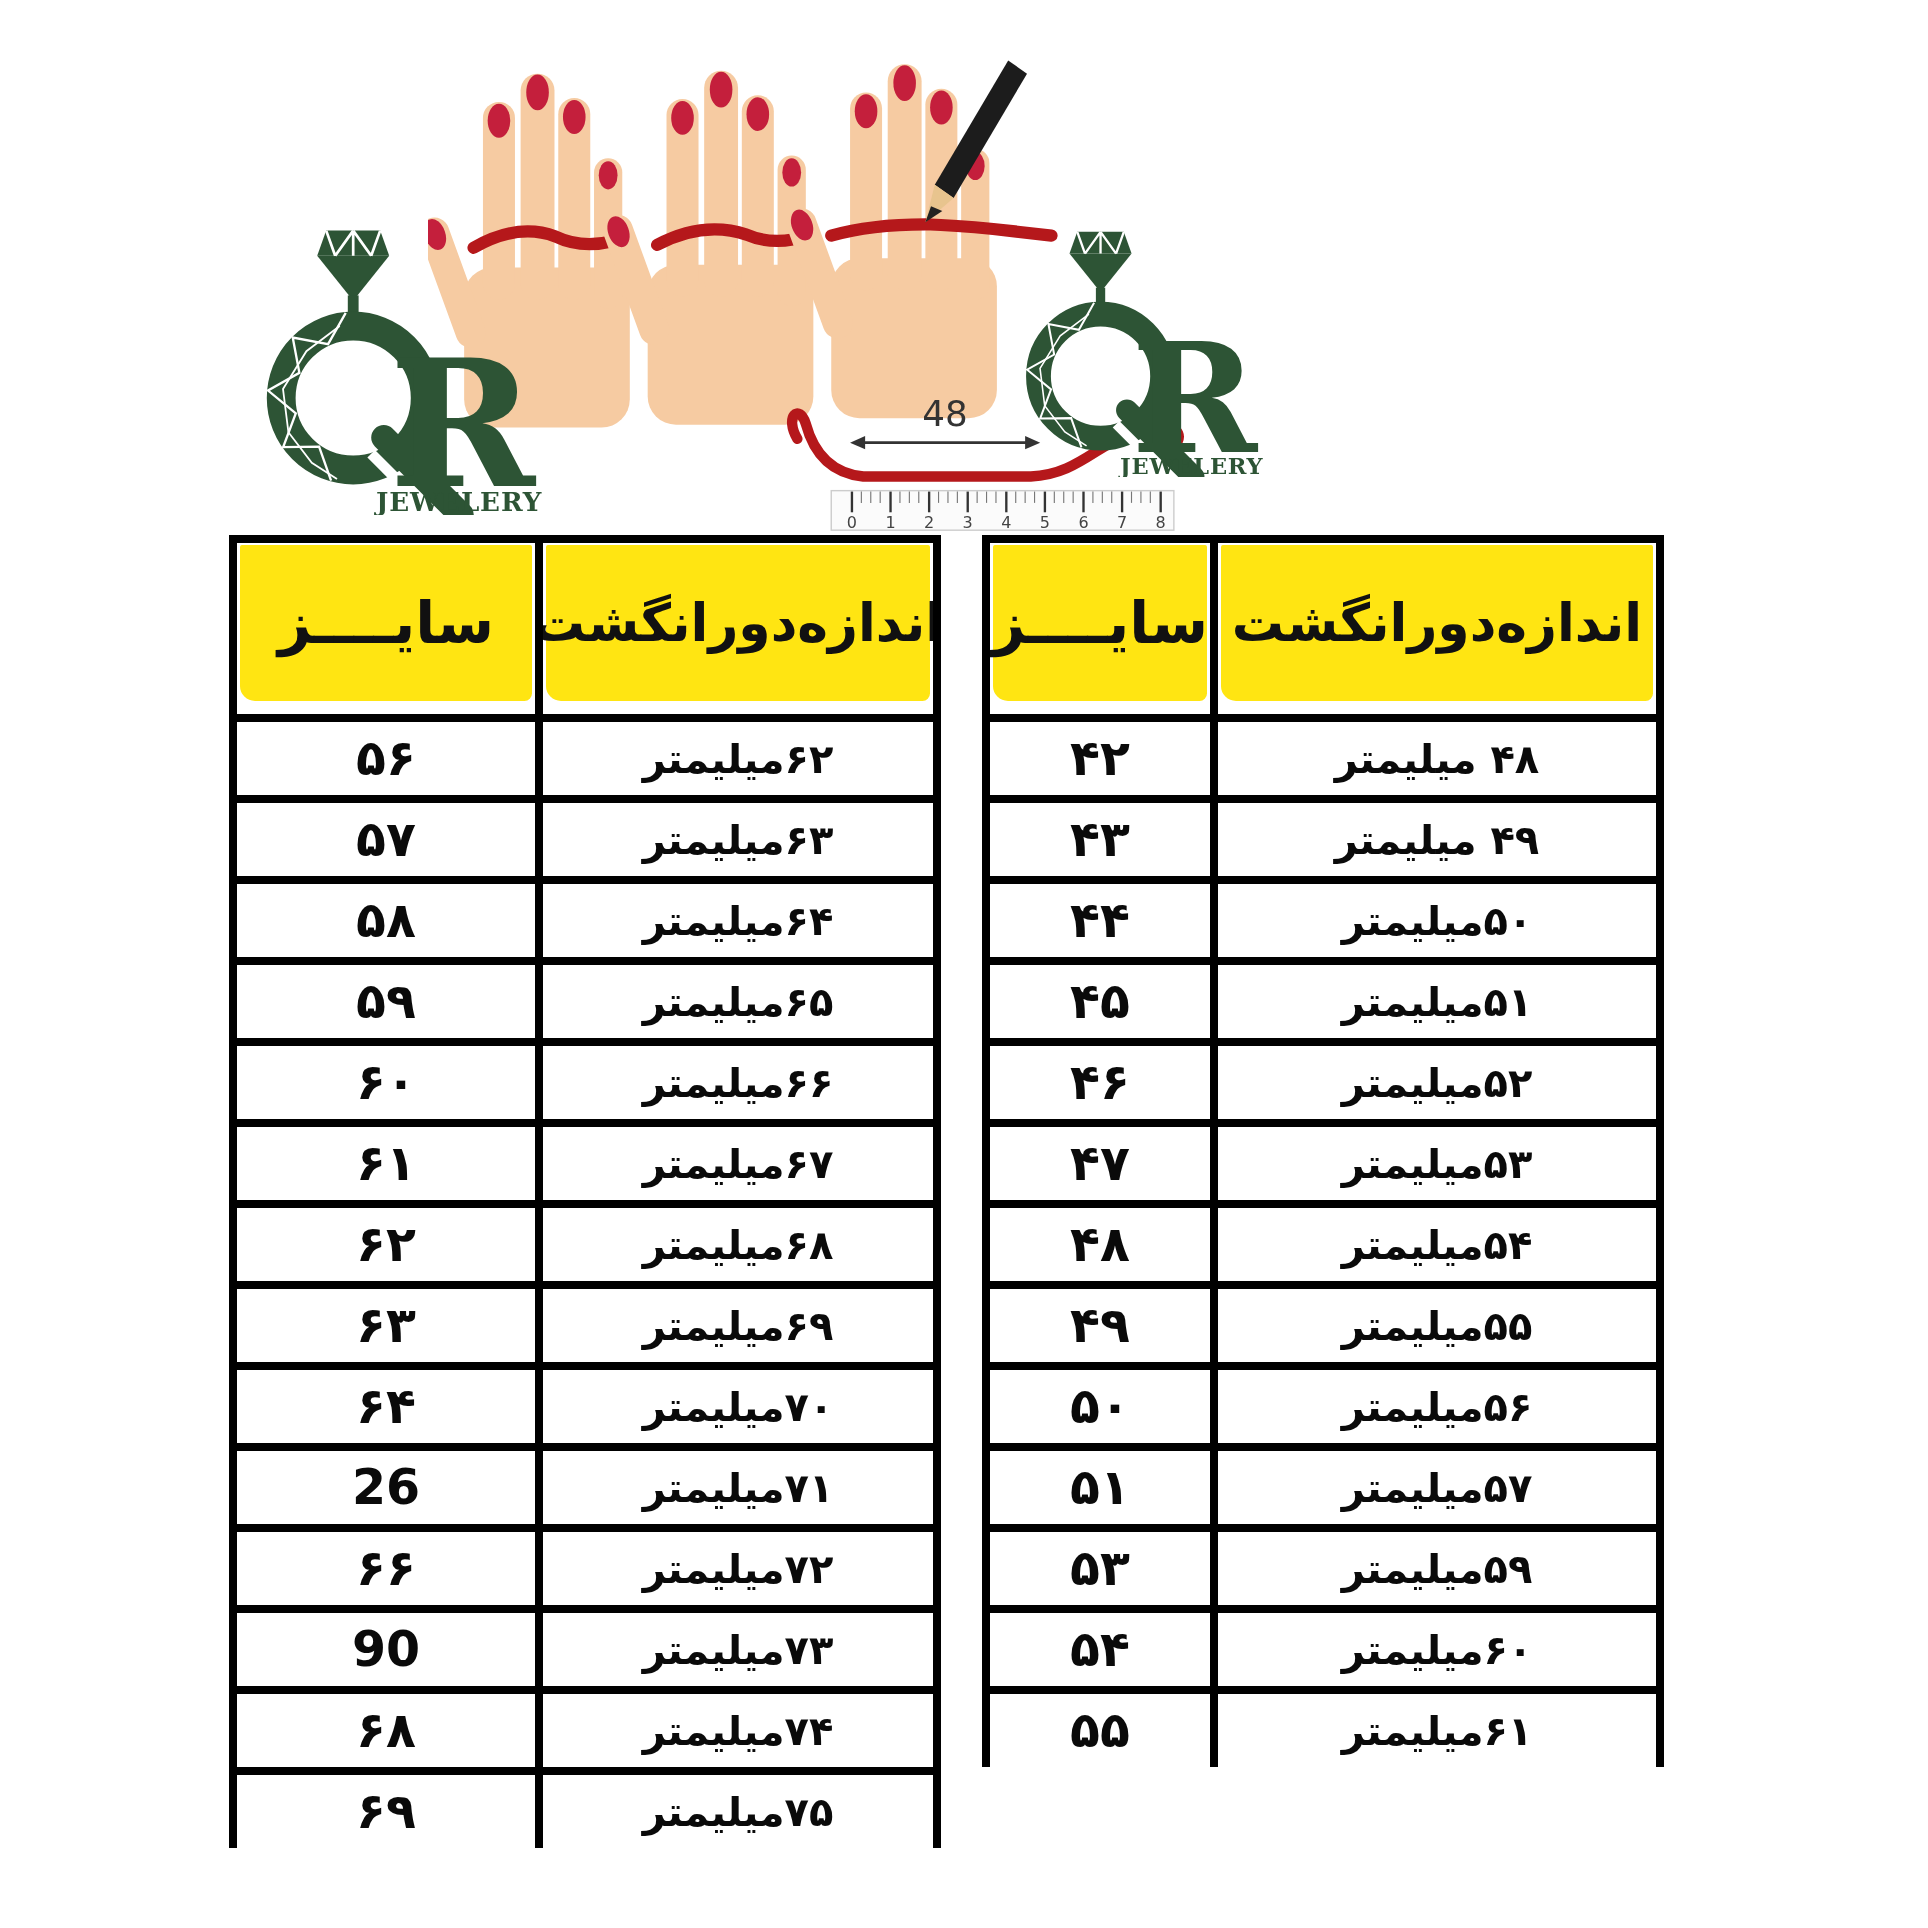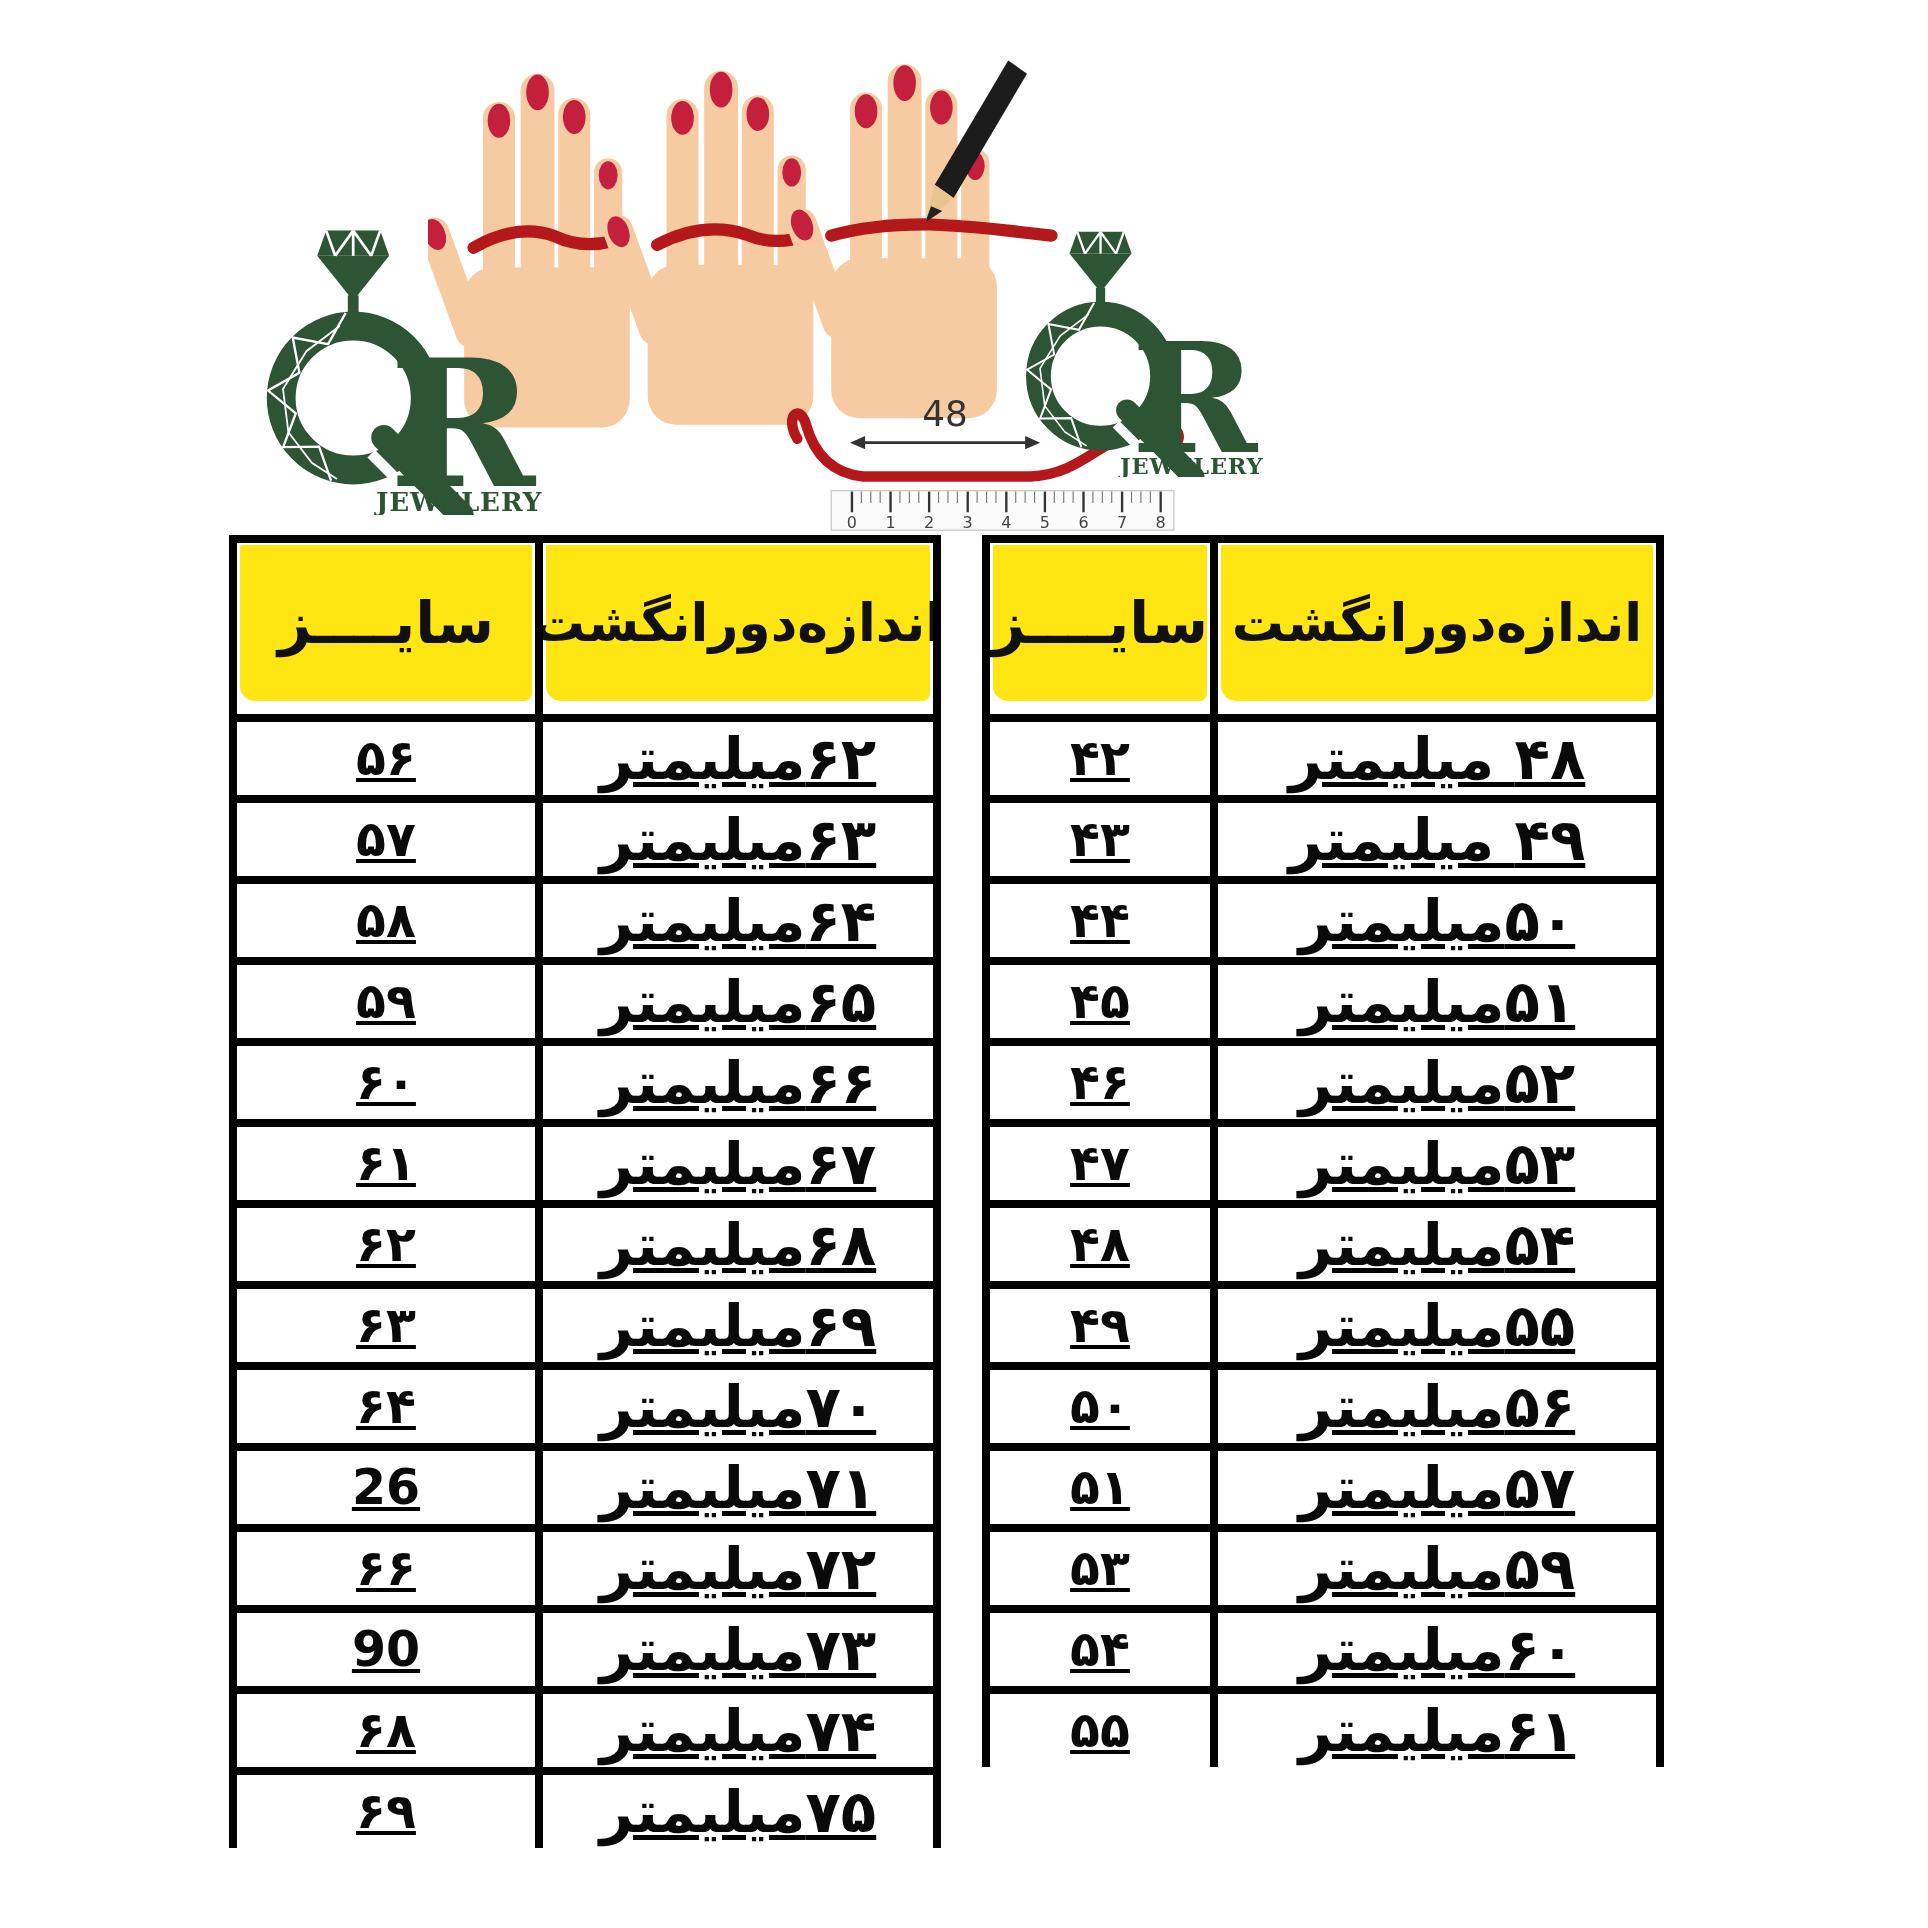--- a/index.html
+++ b/index.html
@@ -8,39 +8,39 @@
     overflow:hidden;font-family:"DejaVu Sans",sans-serif;
   }
   
   .illustration{position:absolute;left:428px;top:36px;width:782px;height:513px;z-index:1;}
   .logo{position:absolute;z-index:1;}
   .logo-left{left:247px;top:218px;width:297px;height:297px;}
   .logo-right{left:1009px;top:221px;width:256px;height:256px;}
   
   .tbl{
     position:absolute;z-index:2;border-collapse:collapse;table-layout:fixed;
-    background:#ffffff;direction:ltr;text-decoration:underline;
+    background:#ffffff;direction:ltr;
   }
   .tbl-left{left:229px;top:535px;width:704px;}
   .tbl-right{left:982px;top:535px;width:674px;}
   .tbl th,.tbl td{
     border:8.5px solid #000;text-align:center;vertical-align:middle;
     direction:rtl;padding:0;overflow:hidden;
   }
   .tbl th{height:171px;position:relative;background:#fff;font-weight:bold;color:#111;}
   .hdr{
     position:absolute;left:2.8px;right:2.8px;top:1.9px;bottom:13px;
     display:flex;align-items:center;justify-content:center;
     border-radius:1.9px 1.9px 7.5px 15px;
   }
   .hdr-size{font-size:58px;}
   .hdr-mm{font-size:52px;}
   .tbl td{height:73px;font-weight:bold;color:#0a0a0a;line-height:68px;}
   .size-cell{font-size:49px;}
-  .mm-cell{font-size:58px;}
+  .mm-cell{font-size:40px;}
   .tbl tr:last-child td{border-bottom:none;}
 </style>
 </head>
 <body>
 
 <div class="canvas">
 
   <svg class="illustration" viewBox="0 0 830 545" xmlns="http://www.w3.org/2000/svg">
     <defs>
       <g id="hand">

